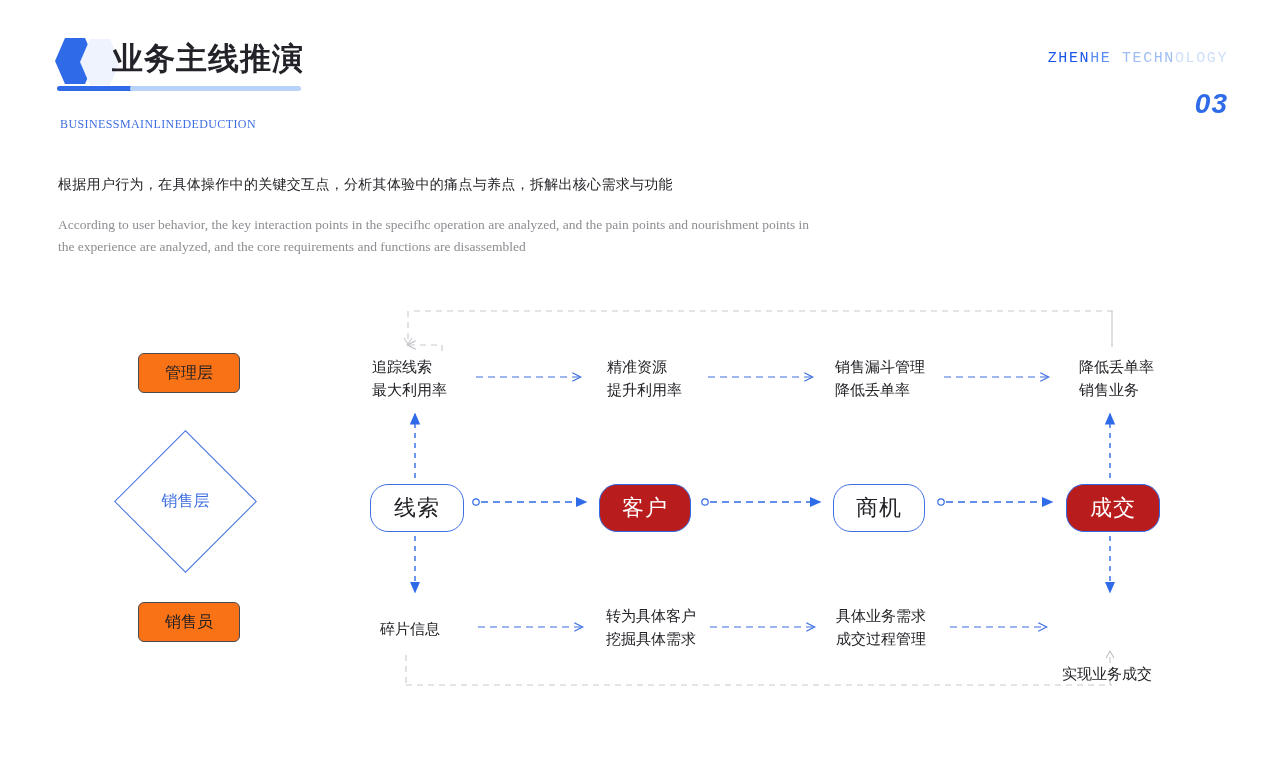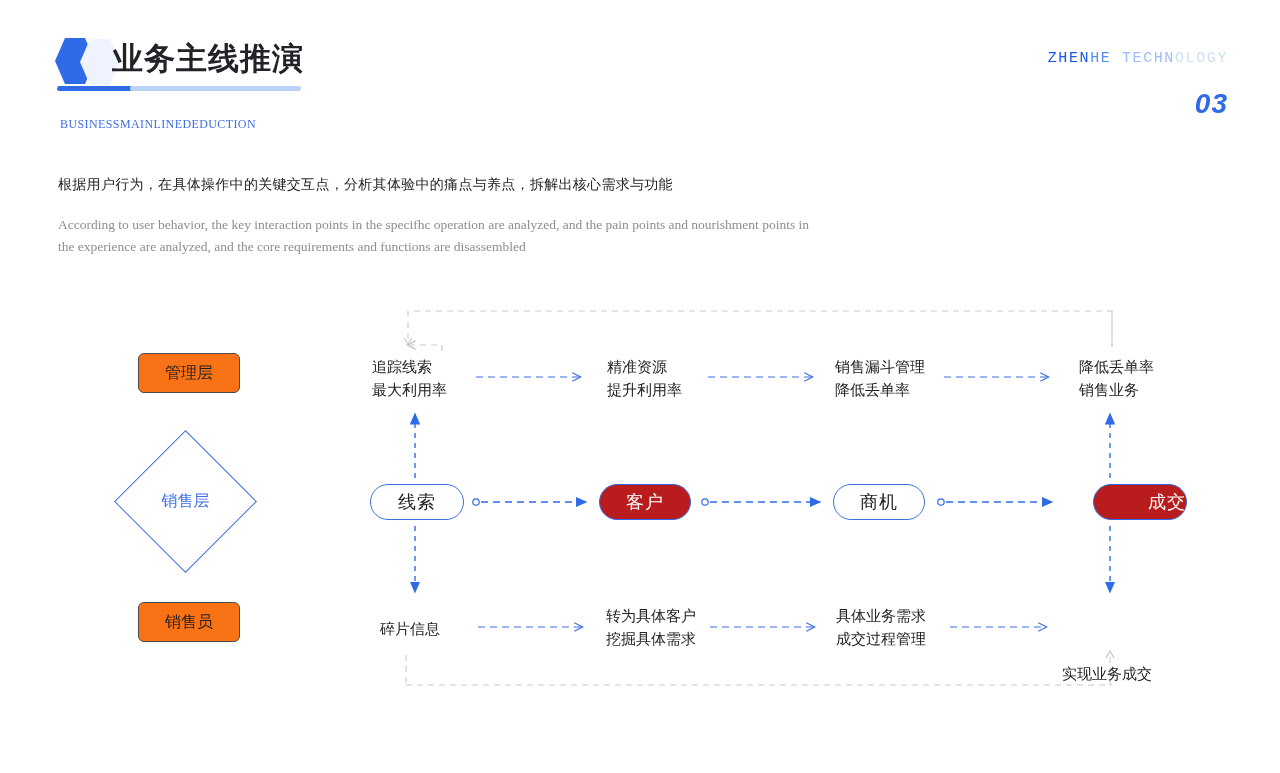--- a/index.html
+++ b/index.html
@@ -79,31 +79,31 @@
     border:1px solid #3f6fe0; transform:rotate(45deg); background:#fff;
   }
   .diamond-label {
     position:absolute; left:0; top:0; width:145px; height:145px;
     display:flex; align-items:center; justify-content:center;
     font-size:16px; color:#3f6fe0;
   }
 
   
   .pill {
-    position:absolute; height:36px; border-radius:18px;
+    position:absolute; height:48px; border-radius:18px;
     display:flex; align-items:center; justify-content:center;
-    font-size:18px; letter-spacing:1px;
+    font-size:22px; letter-spacing:1px;
   }
   .pill-outline { background:#fff; border:1.2px solid #3f6fe0; color:#1f1f24; }
   .pill-solid   { background:#b91c1c; border:1.2px solid #2f6ae8; color:#ffffff; }
 
   #pill-0 { left:370px; top:484px; width:94px; }
   #pill-1 { left:599px; top:484px; width:92px; }
   #pill-2 { left:833px; top:484px; width:92px; }
-  #pill-3 { left:1093px; top:484px; width:94px;justify-content:flex-end; }
+  #pill-3 { left:1066px; top:484px; width:94px; }
 
   
   .node-label {
     position:absolute; font-size:15px; line-height:23px;
     color:#232328; white-space:nowrap;
   }
 
   
   #tl-0 { left:372px; top:355px; }
   #tl-1 { left:607px; top:355px; }

